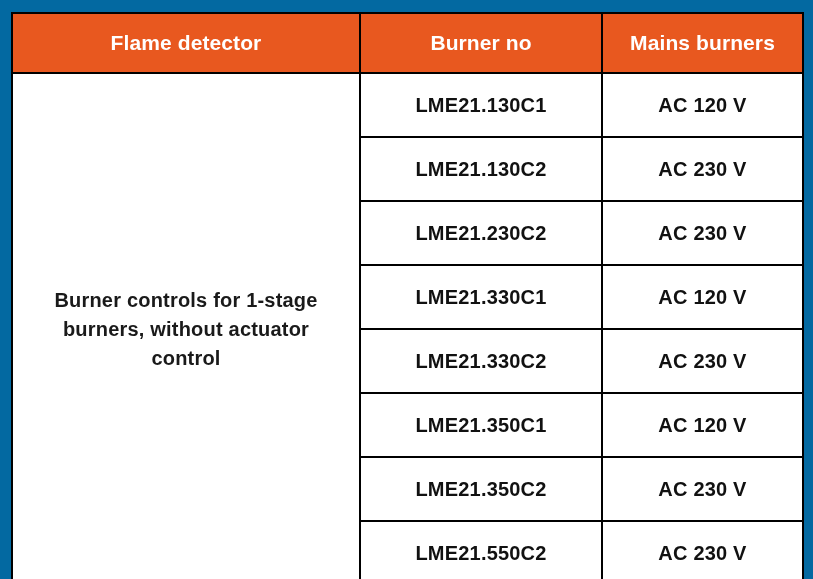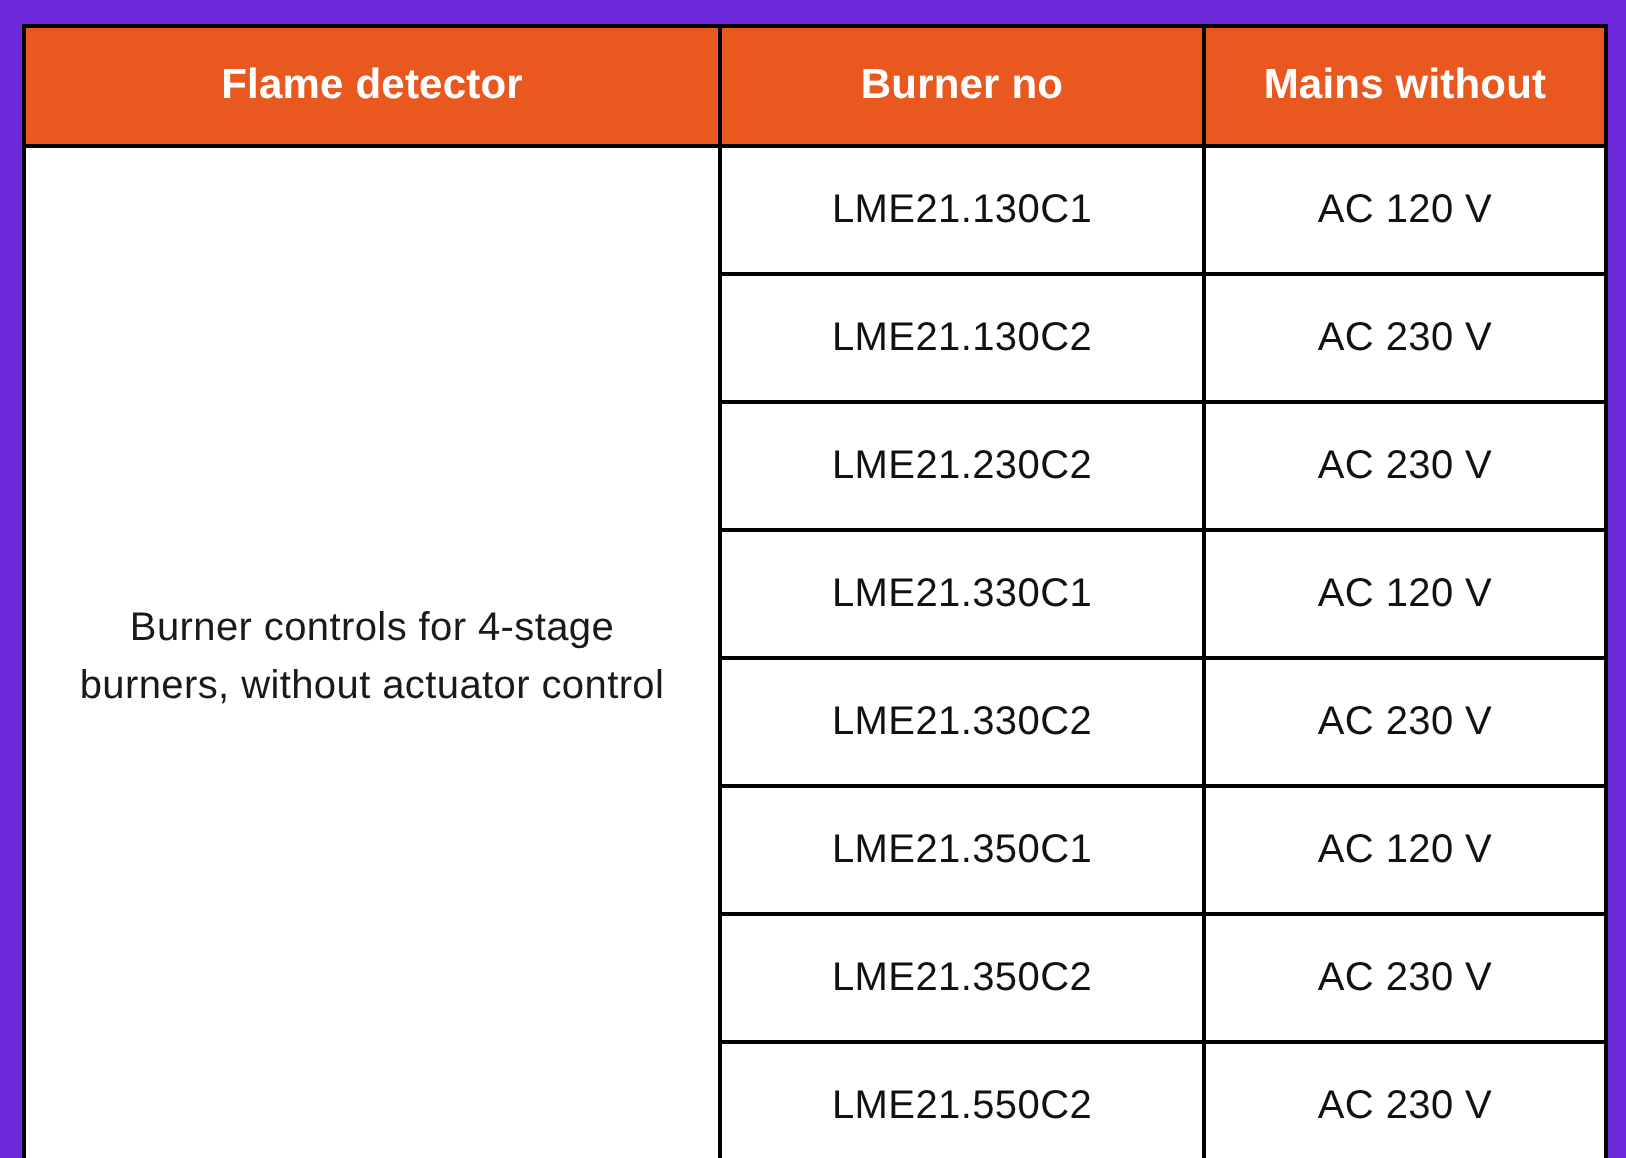--- a/index.html
+++ b/index.html
@@ -11,21 +11,21 @@
     width: 813px;
     height: 579px;
     font-family: "Liberation Sans", sans-serif;
     -webkit-font-smoothing: antialiased;
   }
 
   .page {
     position: relative;
     width: 813px;
     height: 579px;
-    background: #6d28d9;
+    background: #0369a1;
     overflow: hidden;
   }
 
   
   .spec-table {
     position: absolute;
     left: 11px;
     top: 12px;
     width: 791px;
     height: 556px;
@@ -56,21 +56,21 @@
     font-size: 21px;
     font-weight: bold;
     letter-spacing: 0.1px;
   }
 
   
   .spec-table tbody td {
     height: 62px;
     color: #111111;
     font-size: 20px;
-    font-weight: normal;
+    font-weight: bold;
     letter-spacing: 0.2px;
   }
 
   
   .spec-table td.detector-cell {
     font-size: 20px;
     line-height: 1.45;
     padding: 0 14px;
     color: #1a1a1a;
   }
@@ -88,29 +88,29 @@
     <colgroup>
       <col class="col-detector">
       <col class="col-product">
       <col class="col-voltage">
     </colgroup>
 
     <thead>
       <tr>
         <th>Flame detector</th>
         <th>Burner no</th>
-        <th>Mains without</th>
+        <th>Mains burners</th>
       </tr>
     </thead>
 
     <tbody>
 
       <tr>
         <td class="detector-cell" rowspan="8">
-          <span class="detector-text">Burner controls for 4-stage burners, without actuator control</span>
+          <span class="detector-text">Burner controls for 1-stage burners, without actuator control</span>
         </td>
         <td>LME21.130C1</td>
         <td>AC 120 V</td>
       </tr>
 
       <tr>
         <td>LME21.130C2</td>
         <td>AC 230 V</td>
       </tr>
 

